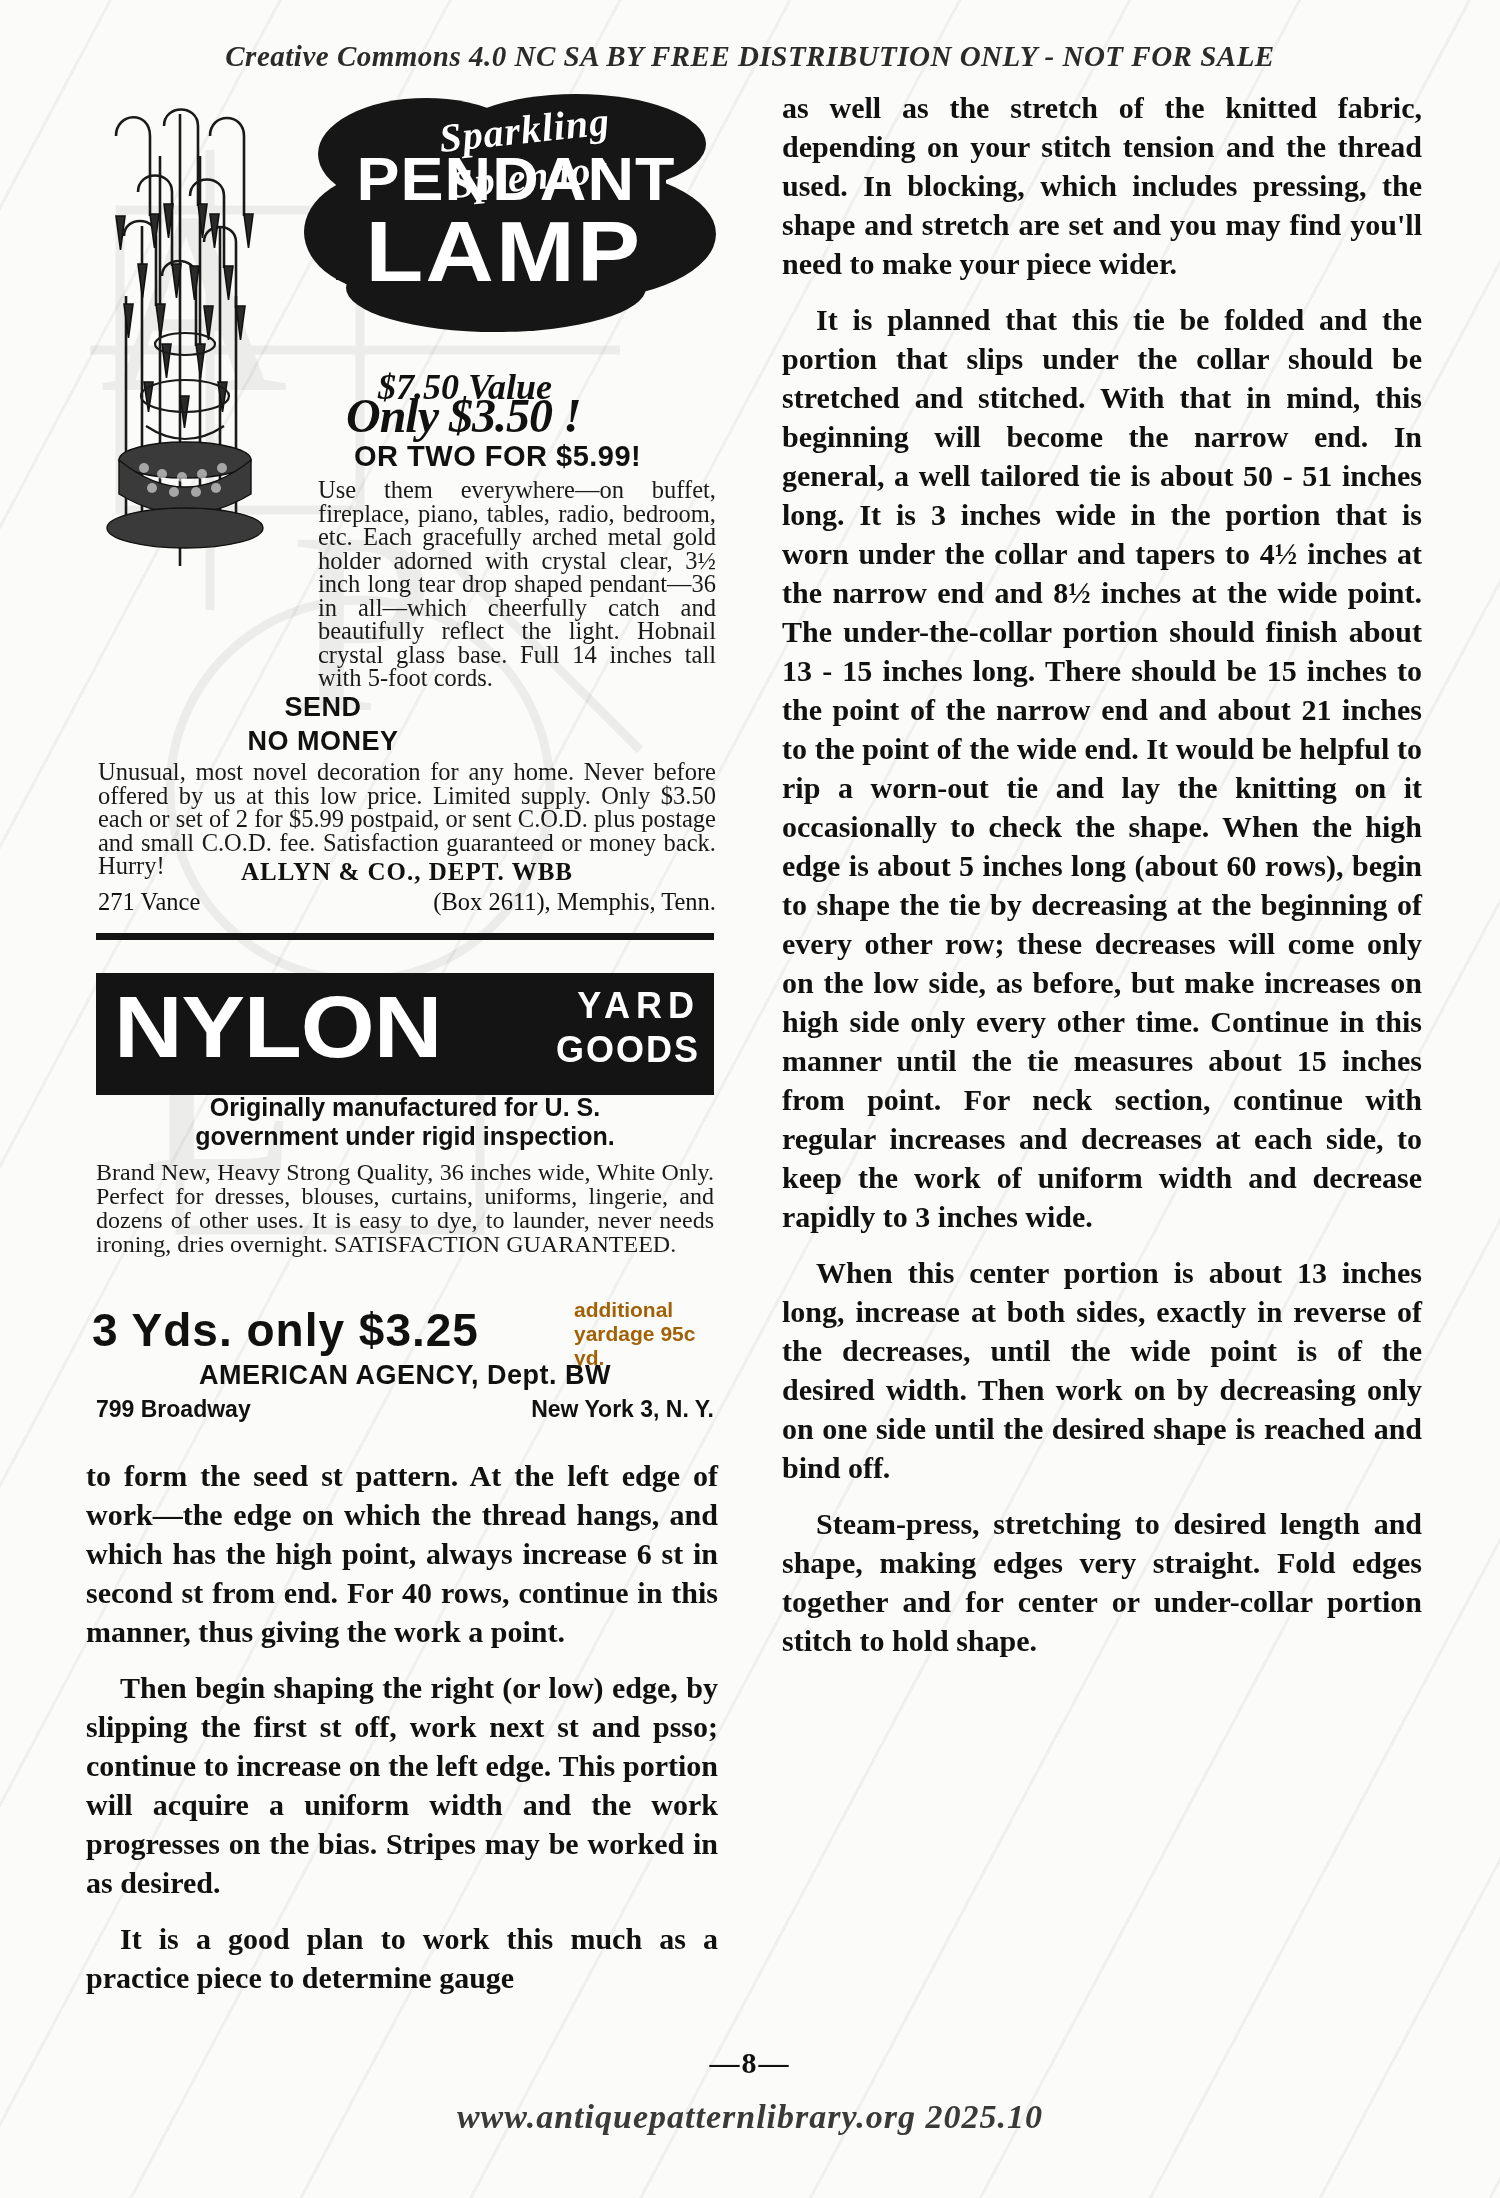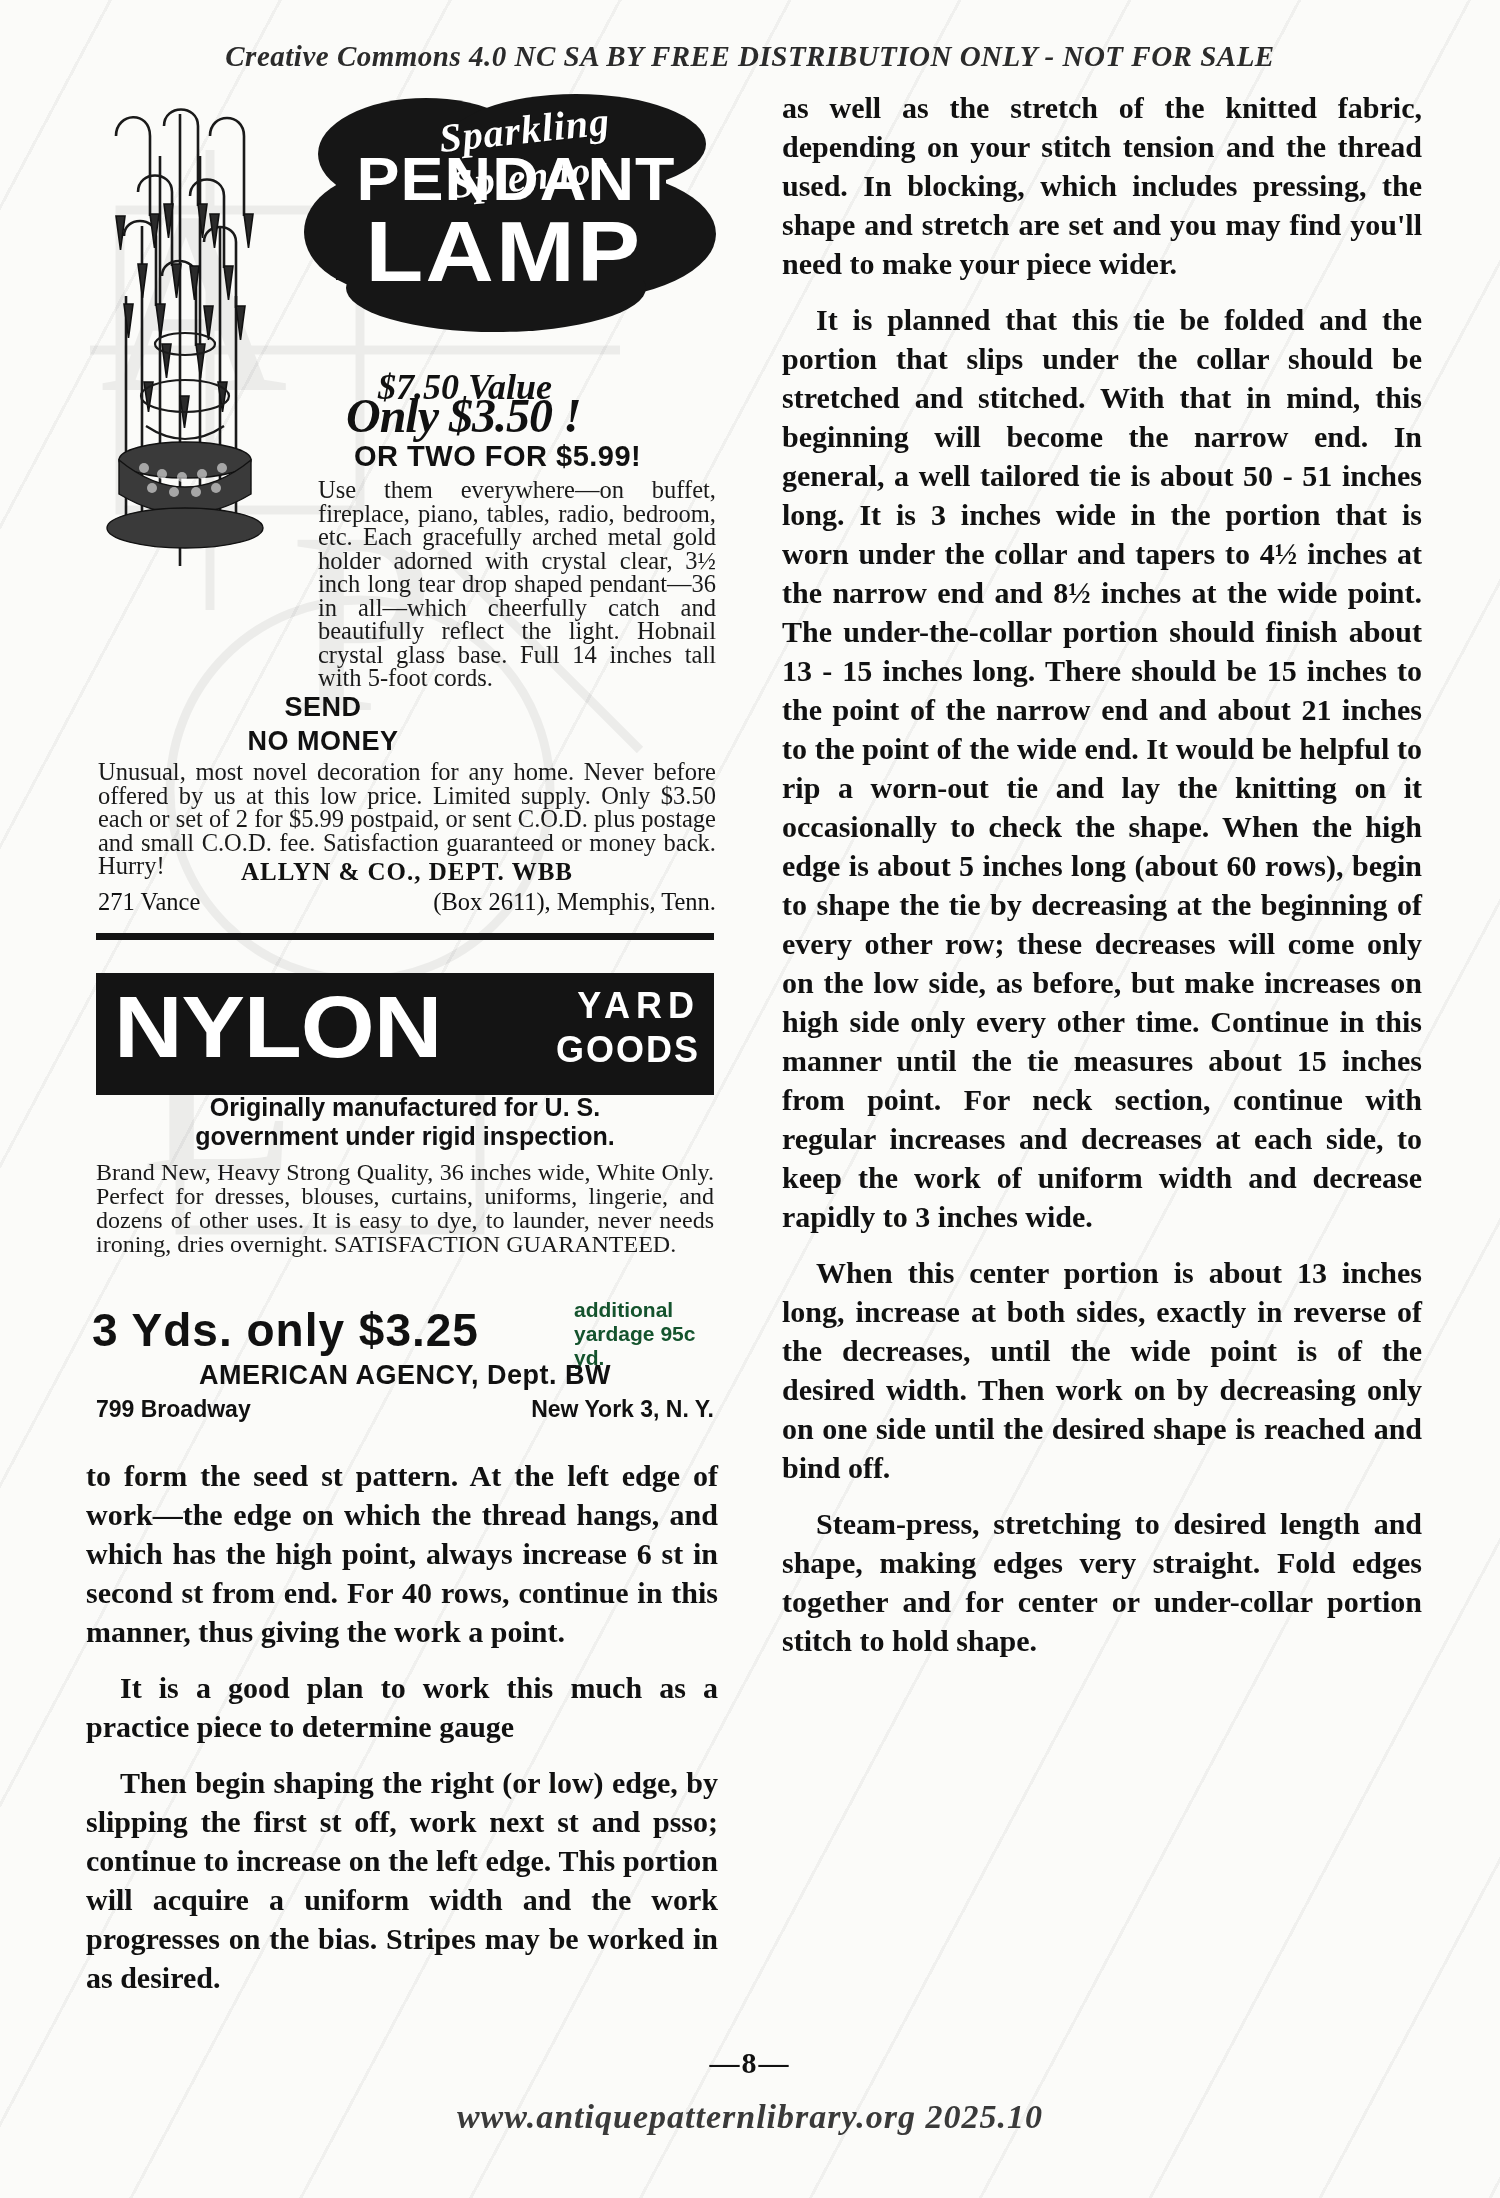--- a/index.html
+++ b/index.html
@@ -140,21 +140,21 @@
     color:#1a1a1a;text-align:justify;
   }
   .nylon-price{
     position:absolute;left:14px;top:1215px;
     font-family:"Liberation Sans",sans-serif;font-weight:700;font-size:46px;
     color:#111;letter-spacing:1px;
   }
   .nylon-extra{
     position:absolute;left:496px;top:1210px;width:150px;
     font-family:"Liberation Sans",sans-serif;font-weight:700;font-size:21px;
-    line-height:24px;color:#14532d;
+    line-height:24px;color:#a16207;
   }
   .nylon-co{
     position:absolute;left:18px;top:1272px;width:618px;text-align:center;
     font-family:"Liberation Sans",sans-serif;font-weight:700;font-size:27px;
     color:#111;letter-spacing:0.5px;
   }
   .nylon-addr{
     position:absolute;left:18px;top:1308px;width:618px;
     font-family:"Liberation Sans",sans-serif;font-weight:700;font-size:23px;
     color:#111;display:flex;justify-content:space-between;
@@ -337,22 +337,22 @@
       </div>
 
       <div class="nylon-co">AMERICAN AGENCY, Dept. BW</div>
       <div class="nylon-addr">
         <span>799 Broadway</span>
         <span>New York 3, N. Y.</span>
       </div>
 
       <div class="bodycopy left-copy">
         <p class="noindent">to form the seed st pattern. At the left edge of work—the edge on which the thread hangs, and which has the high point, always increase 6 st in second st from end. For 40 rows, continue in this manner, thus giving the work a point.</p>
+        <p>Then begin shaping the right (or low) edge, by slipping the first st off, work next st and psso; continue to increase on the left edge. This portion will acquire a uniform width and the work progresses on the bias. Stripes may be worked in as desired.</p>
         <p>It is a good plan to work this much as a practice piece to determine gauge</p>
-        <p>Then begin shaping the right (or low) edge, by slipping the first st off, work next st and psso; continue to increase on the left edge. This portion will acquire a uniform width and the work progresses on the bias. Stripes may be worked in as desired.</p>
       </div>
     </div>
 
     <div class="col col-right">
       <div class="bodycopy right-copy">
         <p class="noindent">as well as the stretch of the knitted fabric, depending on your stitch tension and the thread used. In blocking, which includes pressing, the shape and stretch are set and you may find you'll need to make your piece wider.</p>
         <p>It is planned that this tie be folded and the portion that slips under the collar should be stretched and stitched. With that in mind, this beginning will become the narrow end. In general, a well tailored tie is about 50 - 51 inches long. It is 3 inches wide in the portion that is worn under the collar and tapers to 4½ inches at the narrow end and 8½ inches at the wide point. The under-the-collar portion should finish about 13 - 15 inches long. There should be 15 inches to the point of the narrow end and about 21 inches to the point of the wide end. It would be helpful to rip a worn-out tie and lay the knitting on it occasionally to check the shape. When the high edge is about 5 inches long (about 60 rows), begin to shape the tie by decreasing at the beginning of every other row; these decreases will come only on the low side, as before, but make increases on high side only every other time. Continue in this manner until the tie measures about 15 inches from point. For neck section, continue with regular increases and decreases at each side, to keep the work of uniform width and decrease rapidly to 3 inches wide.</p>
         <p>When this center portion is about 13 inches long, increase at both sides, exactly in reverse of the decreases, until the wide point is of the desired width. Then work on by decreasing only on one side until the desired shape is reached and bind off.</p>
         <p>Steam-press, stretching to desired length and shape, making edges very straight. Fold edges together and for center or under-collar portion stitch to hold shape.</p>
       </div>

